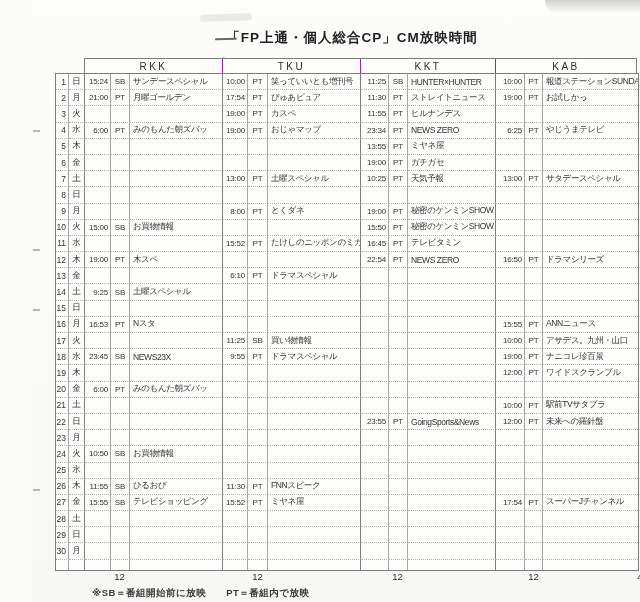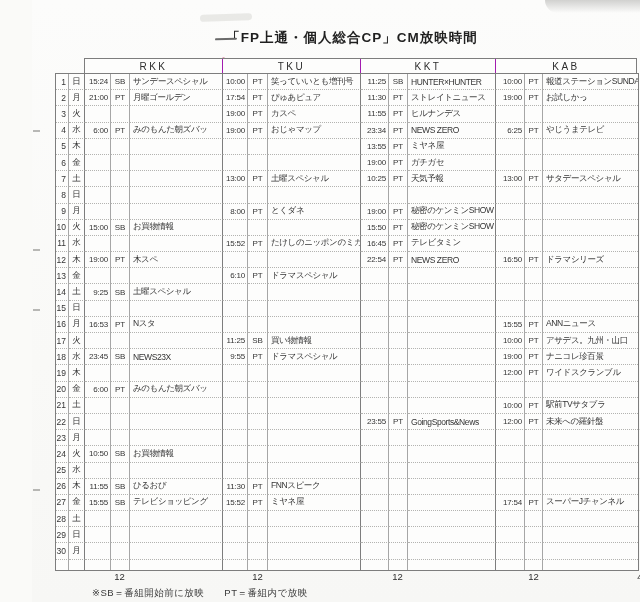--- a/index.html
+++ b/index.html
@@ -38,21 +38,21 @@
   .c-code{justify-content:center;font-size:8px;}
   .c-prog{justify-content:flex-start;padding-left:3px;font-size:8.5px;letter-spacing:-0.4px;border-right-color:#7d7d7d !important;}
   .grid>div:nth-child(14n){border-right:none !important;}
   .grid>div:nth-last-child(-n+14){border-bottom:none;}
 
   
   .total{position:absolute;top:571px;width:25px;text-align:center;font-size:9.5px;color:#2d2d2d;}
   .t0{left:75px}.t1{left:213px}.t2{left:353px}.t3{left:489px}.tg{left:598px}
 
   
-  .footnote{position:absolute;left:60px;top:587px;font-size:9.5px;font-weight:400;color:#3a3a3a;letter-spacing:0.5px;text-align:right;}
+  .footnote{position:absolute;left:60px;top:587px;font-size:9.5px;font-weight:700;color:#3a3a3a;letter-spacing:0.5px;text-align:right;}
 
   
   .corner-curl{position:absolute;right:0;top:0;width:95px;height:13px;
     background:linear-gradient(180deg,#c6c6c4,rgba(250,250,250,0));opacity:.8;border-bottom-left-radius:40px;}
   .smudge-title{position:absolute;left:168px;top:14px;width:52px;height:7px;background:#d9d9d6;opacity:.55;border-radius:4px;transform:rotate(-2deg);}
   .red-mark{position:absolute;left:190px;top:57px;width:2px;height:9px;background:#d989a2;transform:rotate(8deg);opacity:.85;}
   .smudge-a{position:absolute;left:228px;top:459px;width:105px;height:6px;background:#e2e2df;opacity:.5;border-radius:3px;}
   .smudge-b{position:absolute;left:432px;top:499px;width:172px;height:9px;background:#e4e4e1;opacity:.5;border-radius:5px;transform:rotate(-1.5deg);}
   .tick{position:absolute;left:1px;width:7px;height:2px;background:#9b9b98;opacity:.7;}
   .k0{top:130px}.k1{top:249px}.k2{top:309px}.k3{top:489px}

